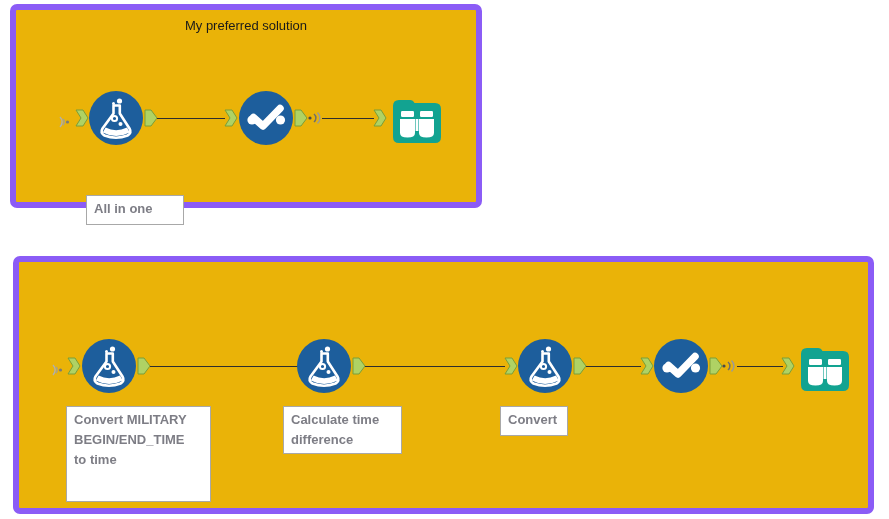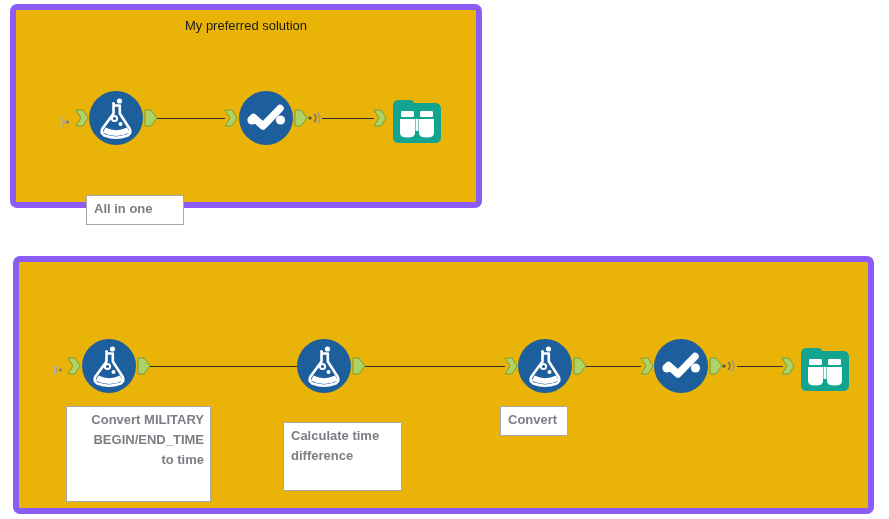--- a/index.html
+++ b/index.html
@@ -324,23 +324,23 @@
       <svg viewBox="0 0 56 56">
         <path d="M4 14 Q4 8 10 8 L21 8 Q24 8 25.5 11 L46 11 Q52 11 52 17 L52 45 Q52 51 46 51 L10 51 Q4 51 4 45 Z" fill="#12A391"></path>
         <rect x="12" y="19" width="13" height="6" rx="1.2" fill="#ffffff"></rect>
         <rect x="31" y="19" width="13" height="6" rx="1.2" fill="#ffffff"></rect>
         <path d="M11 27 L26 27 L26 41 Q26 45.5 18.5 45.5 Q11 45.5 11 41 Z" fill="#ffffff"></path>
         <path d="M30 27 L45 27 L45 41 Q45 45.5 37.5 45.5 Q30 45.5 30 41 Z" fill="#ffffff"></path>
         <rect x="26.6" y="27" width="2.8" height="12" fill="#ffffff"></rect>
       </svg>
     </div>
 
-    <div class="labelbox" id="label-convert" style="left:47px; top:144px; width:145px; height:96px;text-align:right;">Convert MILITARY
+    <div class="labelbox" id="label-convert" style="left:47px; top:144px; width:145px; height:96px;">Convert MILITARY
 BEGIN/END_TIME
 to time</div>
 
-    <div class="labelbox" id="label-calculate" style="left:264px; top:160px; width:119px; height:69px;">Calculate time
+    <div class="labelbox" id="label-calculate" style="left:264px; top:144px; width:119px; height:48px;">Calculate time
 difference</div>
 
     <div class="labelbox" id="label-format" style="left:481px; top:144px; width:68px; height:30px;">Convert</div>
 
   </div>
 </div>
 
 </body></html>

